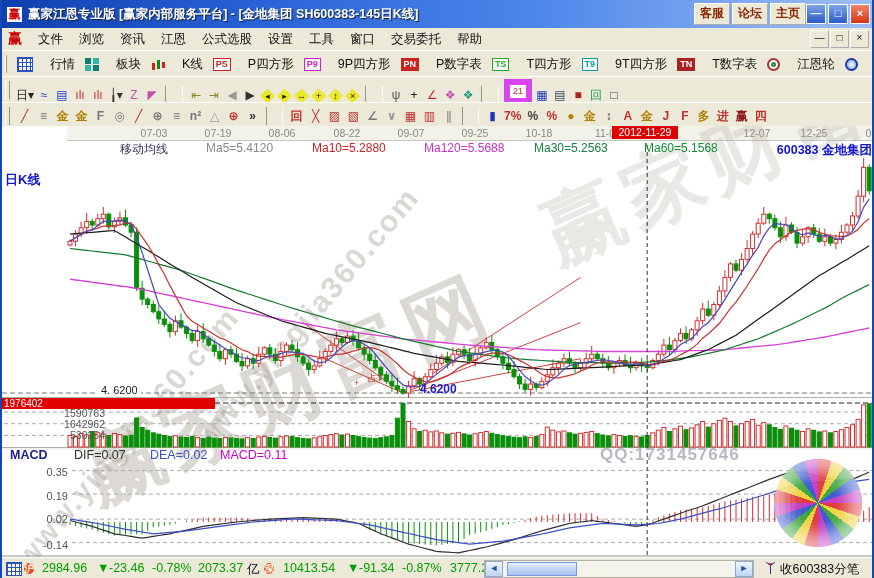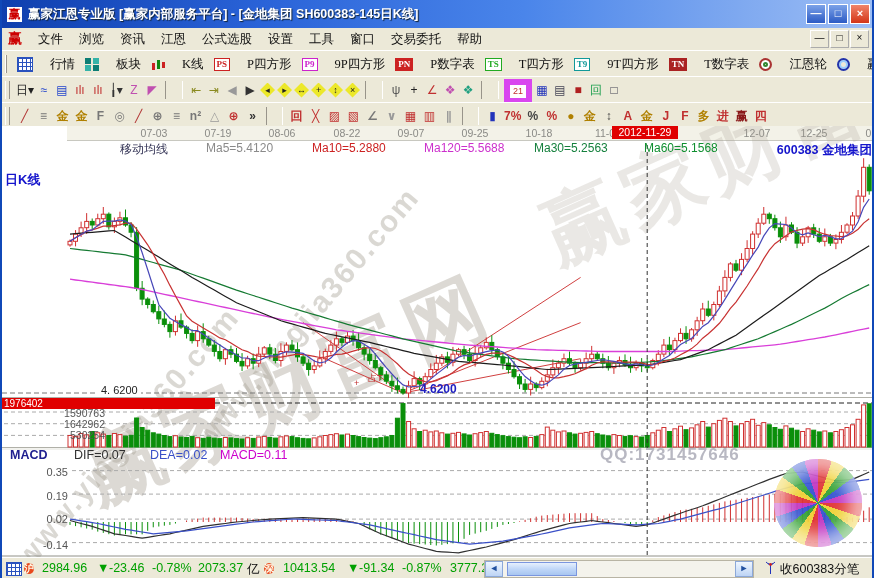--- a/index.html
+++ b/index.html
@@ -25,22 +25,22 @@
     display:flex;align-items:center;border-bottom:1px solid #d8d4c8;}
   .menulogo{color:#c00;font-weight:bold;font-size:14px;margin:0 8px 0 6px;}
   .menuitem{font-size:12.5px;color:#111;padding:0 8px;white-space:nowrap;}
   .menuwin{position:absolute;right:3px;top:2px;display:flex;gap:1px;}
   .mwb{width:17px;height:16px;background:#ece9d8;border:1px outset #fff;font-size:10px;
     text-align:center;line-height:14px;color:#111;}
   
   .tb{position:absolute;left:0;width:100%;height:26px;background:#ece9d8;display:flex;
       align-items:center;border-top:1px solid #fff;border-bottom:1px solid #c5c2b2;}
   .grip{width:3px;height:18px;border-left:1px solid #fff;border-right:1px solid #98948a;margin:0 5px 0 3px;}
-  .flexrow{display:flex;align-items:center;}
-  .titem{display:flex;align-items:center;gap:17px;padding:0 5px;font-size:12.5px;color:#111;white-space:nowrap;font-family:Liberation Serif, serif;}
+  .flexrow{display:flex;align-items:flex-end;}
+  .titem{display:flex;align-items:center;gap:17px;padding:0 5px;font-size:12.5px;color:#111;white-space:nowrap;}
   .badge{display:inline-block;border:1px solid;font-size:9px;font-weight:bold;line-height:11px;
          padding:0 2px;background:#fff;}
   .ticon{display:inline-block;width:14px;height:13px;}
   .ic-grid{background-color:#fff;border:1px solid #2a52be;background-image:
      linear-gradient(#2a52be 1px,transparent 1px),linear-gradient(90deg,#2a52be 1px,transparent 1px);
      background-size:4px 4px;}
   .ic-blocks{background-image:linear-gradient(#0c7d74,#0c7d74),linear-gradient(#34b3a8,#34b3a8),
      linear-gradient(#34b3a8,#34b3a8),linear-gradient(#0c7d74,#0c7d74);
      background-size:6px 6px;background-position:0 0,8px 0,0 7px,8px 7px;background-repeat:no-repeat;}
   .ic-candles{background-image:linear-gradient(#c22,#c22),linear-gradient(#181,#181),linear-gradient(#c22,#c22);
@@ -107,20 +107,26 @@
       background:linear-gradient(#e6f0fd,#c0d7f8 50%,#a8c6f0);border:1px solid #7a96df;box-sizing:border-box;}
 </style>
 </head>
 <body>
 
 <div class="app">
 
   <div class="titlebar">
     <span class="applogo">赢</span>
     <span class="titletext">赢家江恩专业版 [赢家内部服务平台] - [金地集团  SH600383-145日K线]</span>
+    <span class="titlebtns">
+
+    <span class="tbtn">客服</span>
+        <span class="tbtn">论坛</span>
+        <span class="tbtn">主页</span>
+      </span>
     <span class="winbtns">
       <span class="wbtn">—</span>
       <span class="wbtn">□</span>
       <span class="wbtn close">×</span>
     </span>
   </div>
 
   <div class="menubar">
     <span class="menulogo">赢</span>
     <span class="flexrow">

